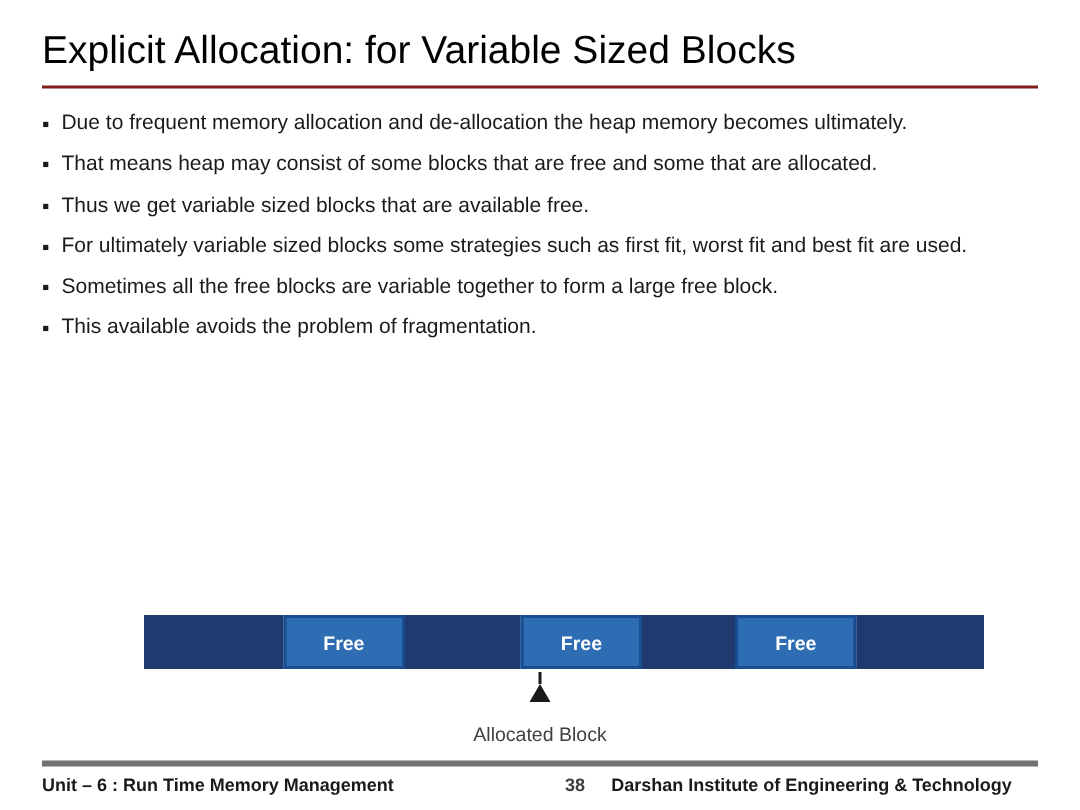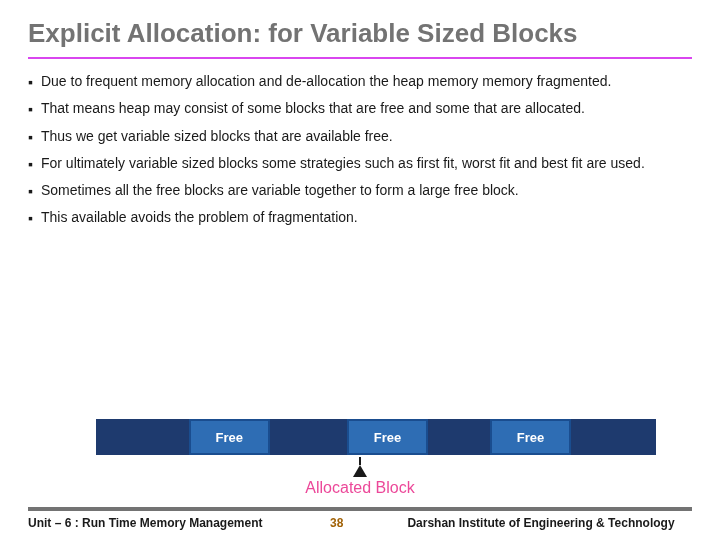--- a/index.html
+++ b/index.html
@@ -13,23 +13,23 @@
     }
     .slide {
       width: 720px;
       height: 540px;
       padding: 18px 28px 10px 28px;
       display: flex;
       flex-direction: column;
     }
     .title {
       font-size: 26px;
-      font-weight: bold;
-      color: #737373;
-      border-bottom: 2px solid #d946ef;
+      font-weight: normal;
+      color: #000000;
+      border-bottom: 2px solid #7f1d1d;
       padding-bottom: 8px;
       margin-bottom: 12px;
     }
     .bullets {
       flex: 1;
       display: flex;
       flex-direction: column;
       gap: 6px;
     }
     .bullet-item {
@@ -114,63 +114,63 @@
       border-left: 7px solid transparent;
       border-right: 7px solid transparent;
       border-bottom: 12px solid #1a1a1a;
     }
     .arrow-line {
       width: 2px;
       height: 8px;
       background: #1a1a1a;
     }
     .allocated-label {
-      font-size: 16px;
-      color: #ec4899;
-      margin-top: 2px;
+      font-size: 13px;
+      color: #404040;
+      margin-top: 14px;
     }
     .footer {
       display: flex;
       align-items: center;
       gap: 0;
       border-top: 4px solid #737373;
       padding-top: 5px;
       margin-top: 4px;
     }
     .footer-left {
       font-size: 12px;
       color: #1a1a1a;
       font-weight: bold;
       flex: 1;
     }
     .footer-center {
       font-size: 12px;
-      color: #a16207;
-      font-weight: bold;
-      text-align: left;
+      color: #404040;
+      font-weight: bold;
+      text-align: right;
       flex: 0 0 60px;
     }
     .footer-right {
       font-size: 12px;
       color: #1a1a1a;
       font-weight: bold;
       text-align: center;
       flex: 1;
     }
   </style>
 </head>
 <body>
 
 <div class="slide">
   <div class="title">Explicit Allocation: for Variable Sized Blocks</div>
 
   <div class="bullets">
     <div class="bullet-item">
       <span class="bullet-icon">▪</span>
-      <span class="bullet-text">Due to frequent memory allocation and de-allocation the heap memory memory fragmented.</span>
+      <span class="bullet-text">Due to frequent memory allocation and de-allocation the heap memory becomes ultimately.</span>
     </div>
     <div class="bullet-item">
       <span class="bullet-icon">▪</span>
       <span class="bullet-text">That means heap may consist of some blocks that are free and some that are allocated.</span>
     </div>
     <div class="bullet-item">
       <span class="bullet-icon">▪</span>
       <span class="bullet-text">Thus we get variable sized blocks that are available free.</span>
     </div>
     <div class="bullet-item">

